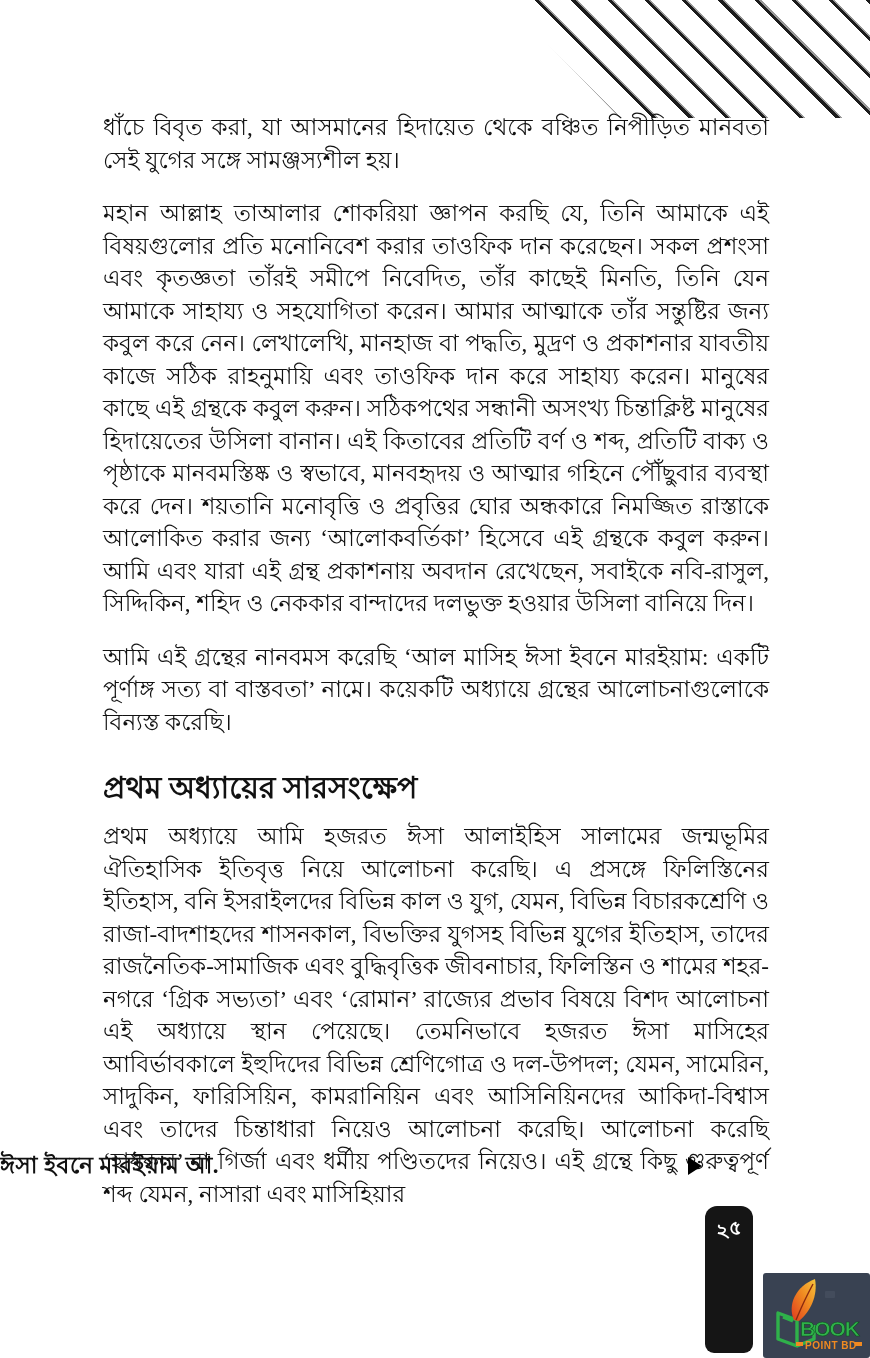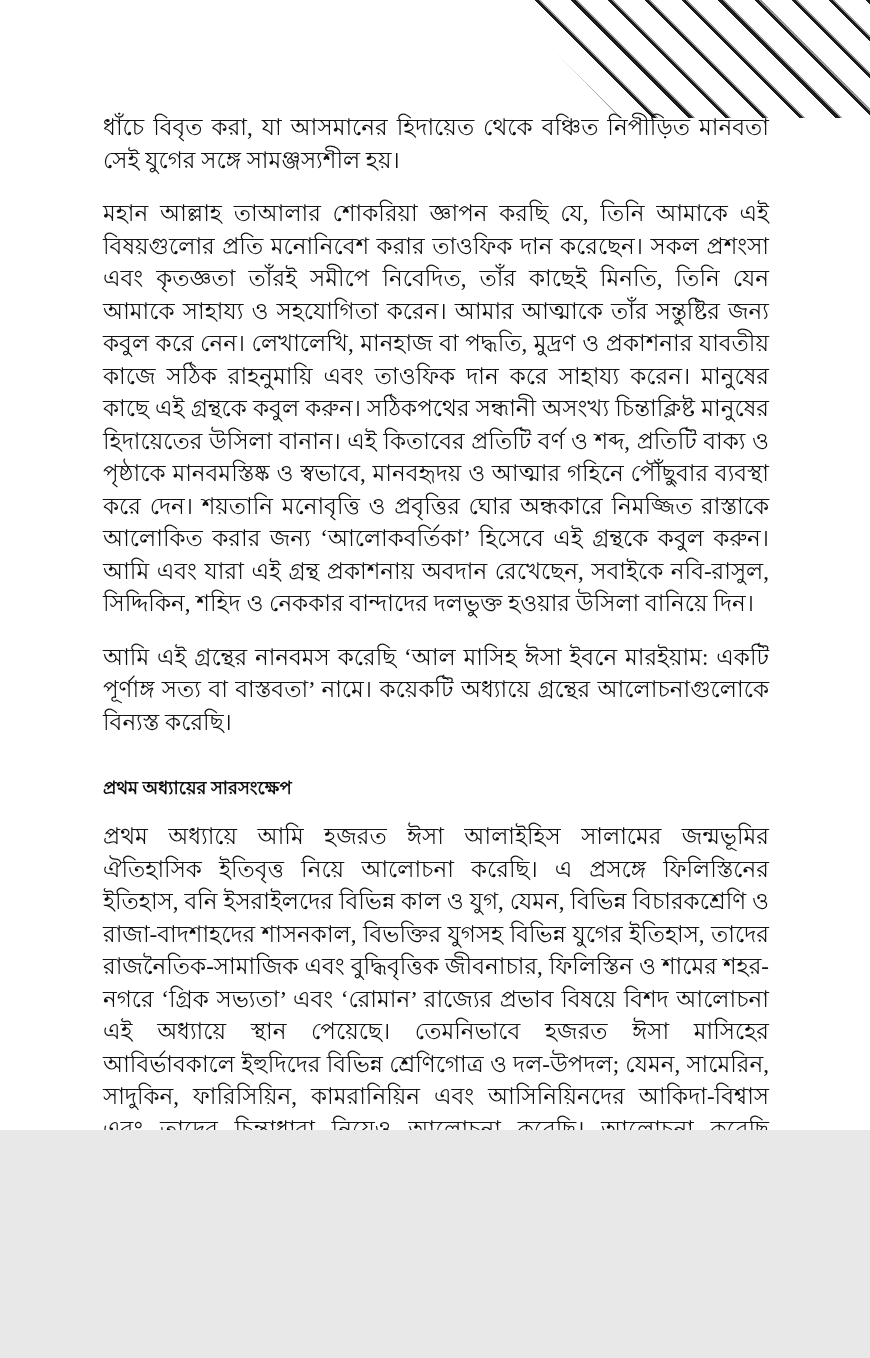--- a/index.html
+++ b/index.html
@@ -1,20 +1,20 @@
 <!DOCTYPE html>
 <html><head>
 <meta charset="utf-8">
 <style>
   * { margin: 0; padding: 0; box-sizing: border-box; }
   html, body { background: #e8e8e8; }
   .page {
     position: relative;
     width: 870px;
-    height: 1130px;
+    height: 1358px;
     background: #ffffff;
     overflow: hidden;
     font-family: "Liberation Serif", "DejaVu Serif", serif;
     color: #111111;
   }
 
   
   .stripes {
     position: absolute;
     top: 0;
@@ -37,21 +37,21 @@
     top: 112px;
     width: 666px;
   }
   .text-column p {
     font-size: 23px;
     line-height: 32.5px;
     text-align: justify;
     margin-bottom: 21px;
   }
   .section-heading {
-    font-size: 18px;
+    font-size: 30px;
     font-weight: bold;
     margin: 32px 0 16px 0;
     line-height: 34px;
   }
 
   
   .footer {
     position: absolute;
     top: 1148px;
     left: 0;

